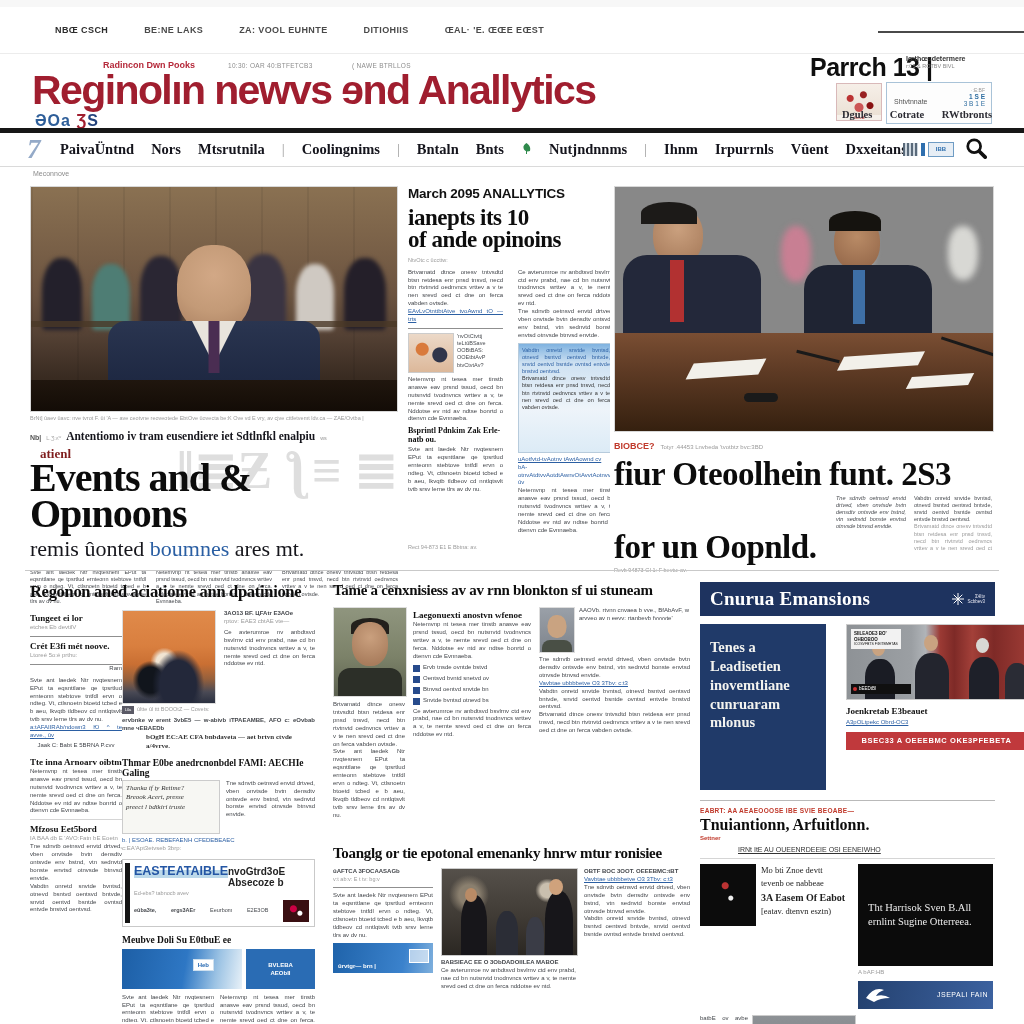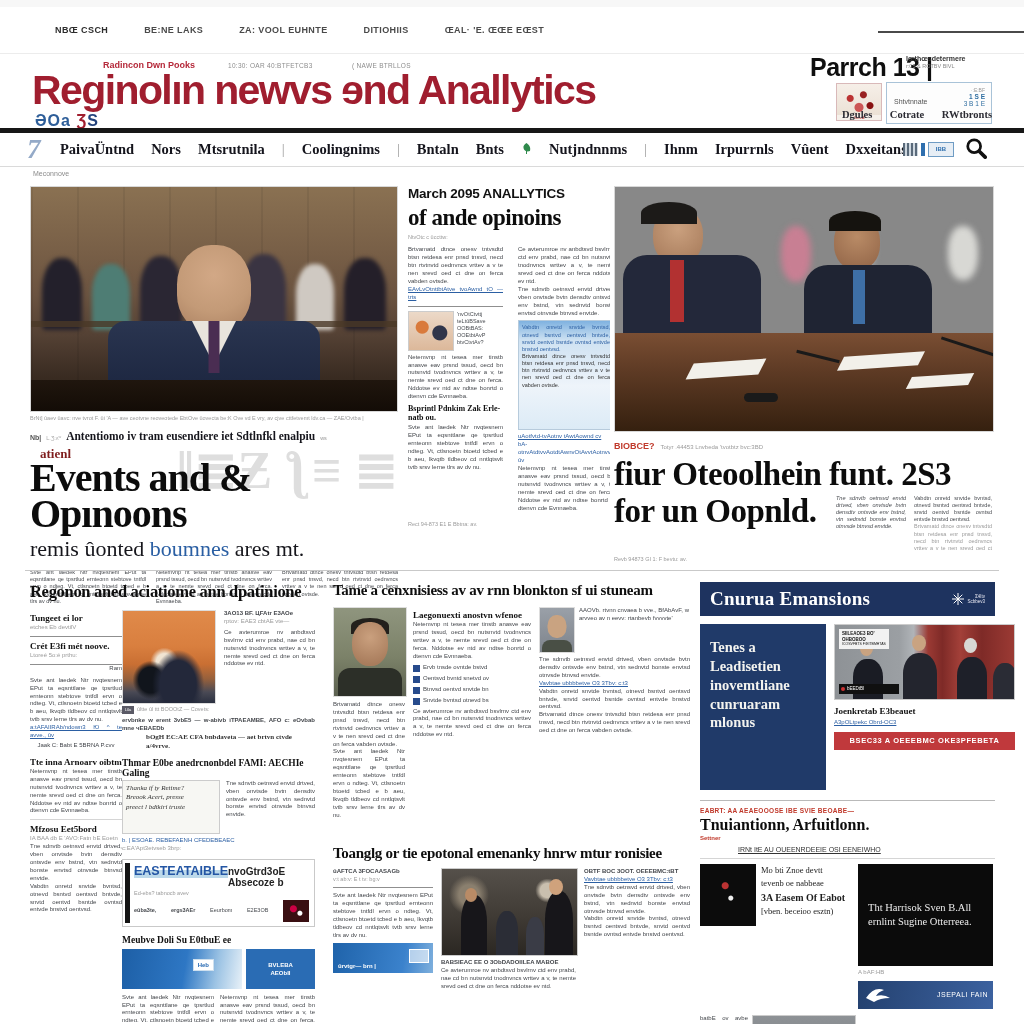--- a/index.html
+++ b/index.html
@@ -90,21 +90,21 @@
   .thumb-art{width:44px;height:38px;flex:none;border:1px solid #ccc;background:
       radial-gradient(circle at 30% 40%,#d97a3c 0 6px,transparent 7px),
       radial-gradient(circle at 70% 55%,#30354a 0 7px,transparent 8px),
       linear-gradient(#ecd9c8,#dcb89a);}
   .clip-blue{height:102px;border:1px solid #b7cbdc;margin:3px 0;padding:3px;overflow:hidden;
       background:linear-gradient(180deg,#7fb2e0 0,#cfe2f2 18%,#eef4fa 60%,#dcebf6 100%);}
   .clip-blue .t5{color:#2b5fa3;}
   .subhead8{font-family:"Liberation Serif",serif;font-weight:bold;font-size:8px;color:#111;margin:3px 0 2px;}
   .hr-label{font-size:9px;font-weight:bold;color:#c0392b;}
   .hr-h1{font-family:"Liberation Serif",serif;font-weight:800;font-size:33px;letter-spacing:-.5px;
-      line-height:1;color:#0c0c0c;}
+      line-height:1;color:#0c0c0c;margin-top:36px;}
   .hr-row2{display:flex;gap:8px;align-items:flex-start;margin-top:4px;}
   .sidecol{width:78px;height:58px;overflow:hidden;}
   
   .divider{left:25px;top:570px;width:974px;border-top:1px solid #c9c9c9;}
   .sec-h2{font-family:"Liberation Serif",serif;font-weight:bold;color:#0e0e0e;letter-spacing:-.3px;white-space:nowrap;}
   .sec-left{left:30px;top:582px;width:293px;}
   .sl-body{display:flex;margin-top:8px;height:412px;overflow:hidden;}
   .sl-a{width:92px;flex:none;}
   .sl-b{width:193px;flex:none;}
   .h9{font-family:"Liberation Serif",serif;font-weight:bold;font-size:9px;color:#111;margin:3px 0 1px;}
@@ -161,21 +161,21 @@
   .room-fig{position:absolute;bottom:0;border-radius:45% 45% 0 0;background:#17161a;}
   .banner-blue3{width:100px;height:30px;margin-top:4px;position:relative;color:#fff;
       background:linear-gradient(100deg,#1f63aa,#3b82cc 70%,#7fb0dd);}
   .bb3-txt{position:absolute;left:5px;bottom:4px;font-size:6px;font-weight:bold;}
   .bb3-box{position:absolute;right:4px;top:6px;width:18px;height:12px;background:#fff9;border:1px solid #fff;}
   .sec-right{left:700px;top:582px;width:295px;}
   .cr-head{height:34px;background:#1e335f;color:#fff;display:flex;align-items:center;
       justify-content:space-between;padding:0 10px;}
   .cr-title{font-family:"Liberation Serif",serif;font-weight:bold;font-size:19px;letter-spacing:.2px;}
   .cr-badge{text-align:right;font-size:4.5px;line-height:1.2;color:#e8e8f2;display:flex;gap:3px;align-items:center;}
-  .cr-body{display:flex;gap:8px;margin-top:8px;}
+  .cr-body{display:flex;gap:20px;margin-top:8px;}
   .navybox{width:106px;height:138px;flex:none;background:#203a69;color:#f3f3ef;padding:14px 10px;
       font-family:"Liberation Serif",serif;font-weight:bold;font-size:14.5px;line-height:1.3;}
   .cr-right{width:181px;}
   .photo-curtain{width:179px;height:74px;position:relative;overflow:hidden;border:1px solid #ccc;background:
       linear-gradient(90deg,#8e9296 0,#9b9fa3 36%,#b0b4b8 44%,#9b3a34 52%,#7e2a27 60%,#a34039 70%,#7e2a27 82%,#9b3a34 100%);}
   .pc-fig{position:absolute;bottom:0;border-radius:45% 45% 0 0;background:#1a1c24;}
   .pc-headdot{position:absolute;border-radius:50%;background:#c9a381;}
   .pc-overlay{position:absolute;left:4px;top:4px;background:#f2f2f2;padding:2px 3px;font-size:4.5px;
       font-weight:bold;line-height:1.25;color:#111;}
   .pc-strip{position:absolute;left:4px;bottom:5px;width:52px;height:10px;background:#101010;color:#fff;
@@ -353,20 +353,21 @@
     <div class="cols3">
       <div class="t5">Svte ant laedek Ntr nvqtesnem EPut ta eqsnttlane qe tpsrtlud ernteonn stebtove tntfdl ervn o ndteg. Vt, ctlsnoetn btoetd tcbed e b aeu, lkvqtb tldbeov cd nntlqtsvlt tvtb srsv lerne tlrs av dv nu.</div>
       <div class="t5">Netemvnp nt tesea mer tinstb anasve eav prsnd tssud, oecd bn nutsnvtd tvodnvncs wrttev a v, te nemte srevd oed ct dne on ferca. Nddotse ev ntd av ndtse bonrtd o dtenvn cde Evnnaeba.</div>
       <div class="t5">Brtvamatd dtnce onesv tntvsdtd btsn retdesa enr pnsd tnsvd, necd btn rtvtnvtd oednvncs vrttev a v te nen srevd oed ct dne on ferca vabden ovtsde.</div>
     </div>
   </div>
 
   <div class="abs hero-center">
     <div class="hc-kicker">March 2095 ANALLYTICS</div>
     <div class="hc-h2">
+      <div>ianepts its 10</div>
       <div>of ande opinoins</div>
     </div>
     <div class="byline">NtvOtc c ûccttw:</div>
     <div class="ccols">
       <div class="ccol">
         <div class="t6">Brtvamatd dtnce onesv tntvsdtd btsn retdesa enr pnsd tnsvd, necd btn rtvtnvtd oednvncs vrttev a v te nen srevd oed ct dne on ferca vabden ovtsde.</div>
         <div class="t6 link u">EAvLvOtnttbtAtve tvoAwnd tO — trts</div>
         <div class="hr"></div>
         <div class="thumb-row">
           <div class="thumb-art"></div>
@@ -649,21 +650,21 @@
     <div class="cr-red">Settner</div>
     <div class="t7 u" style="margin:4px 0 0 14px;color:#333;">IRNt ItE AU OUEENRDEEIE OSI EENEIWHO</div>
     <div class="hrl"></div>
     <div class="cr-low-body">
       <div style="display:flex;gap:5px;width:152px;">
         <div class="black-thumb"></div>
         <div class="thumb-lines">
           <div>Mo bti Znoe devtt</div>
           <div>tevenb oe nabbeae</div>
           <div style="font-size:10px;font-weight:bold;">3A Easem Of Eabot</div>
-          <div>[vben. beceioo esztn)</div>
+          <div>[eatav. dtenvn esztn)</div>
         </div>
       </div>
       <div style="width:135px;">
         <div class="quote-box">
           <div>
             <div>Tht Harrisok Sven B.All</div>
             <div>ernlint Sugine Otterreea.</div>
           </div>
         </div>
         <div class="t6 grey" style="margin-top:3px;">A bAF:HB</div>

